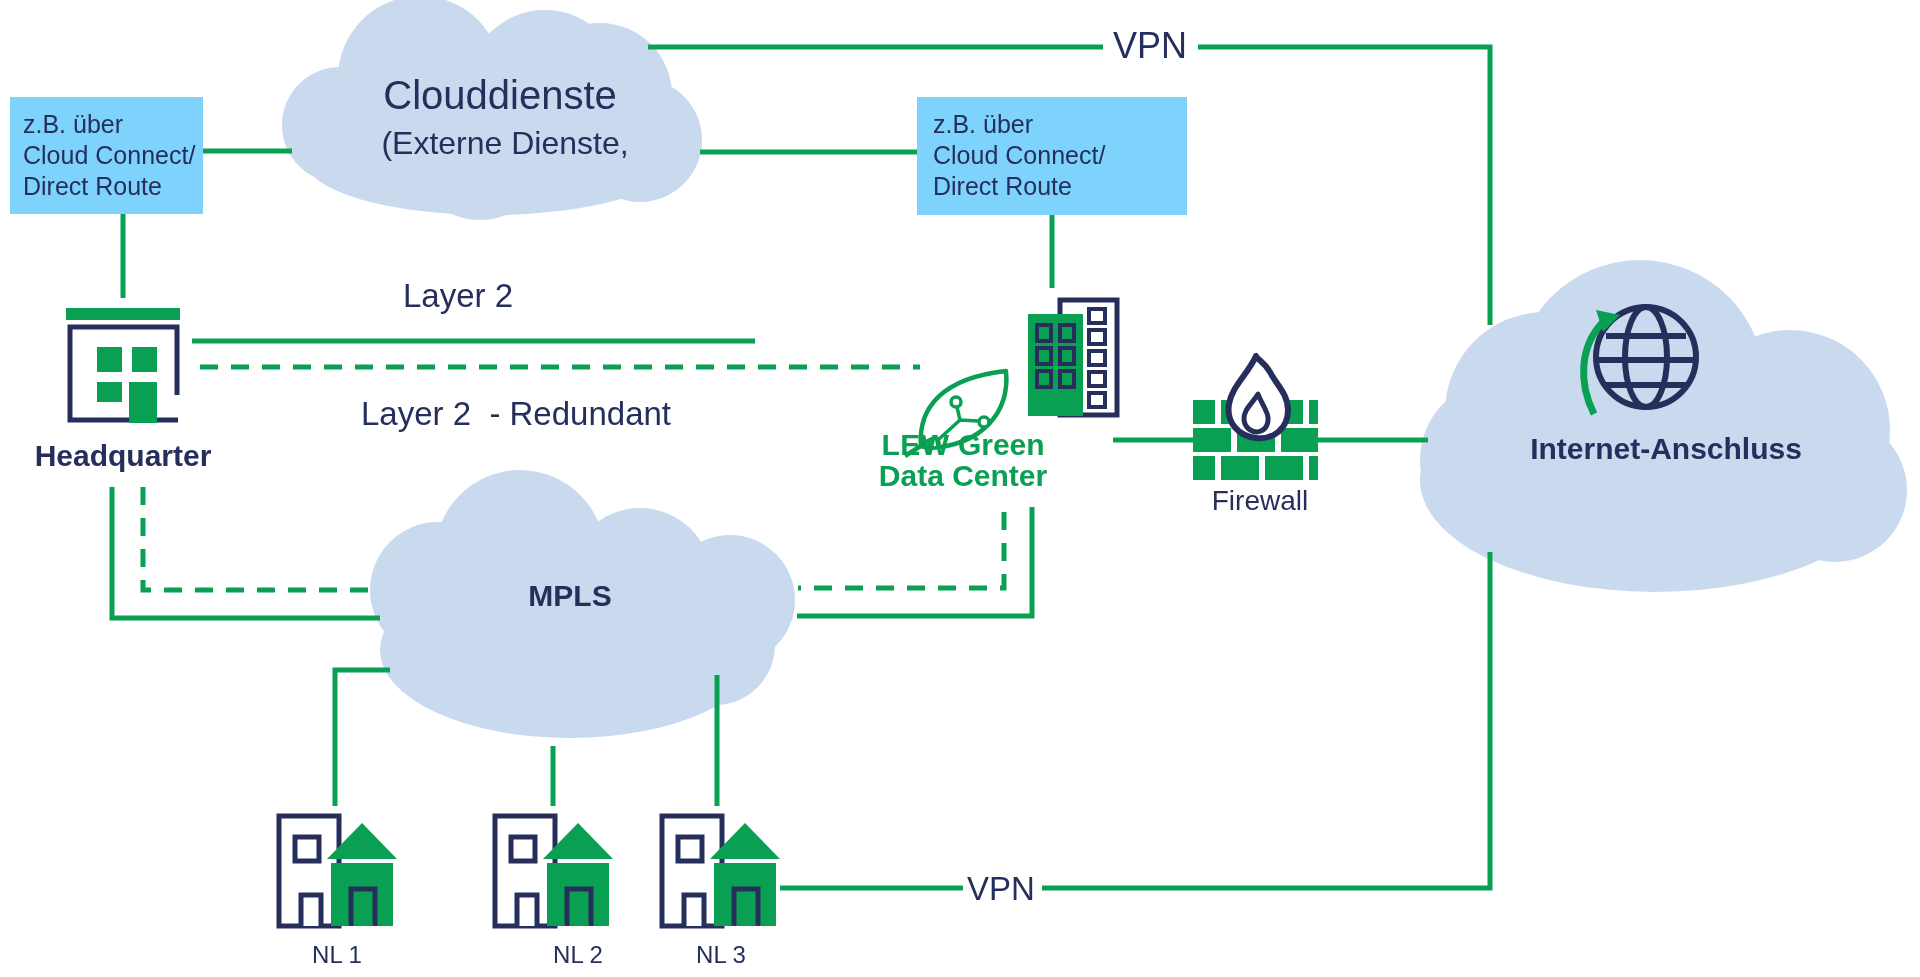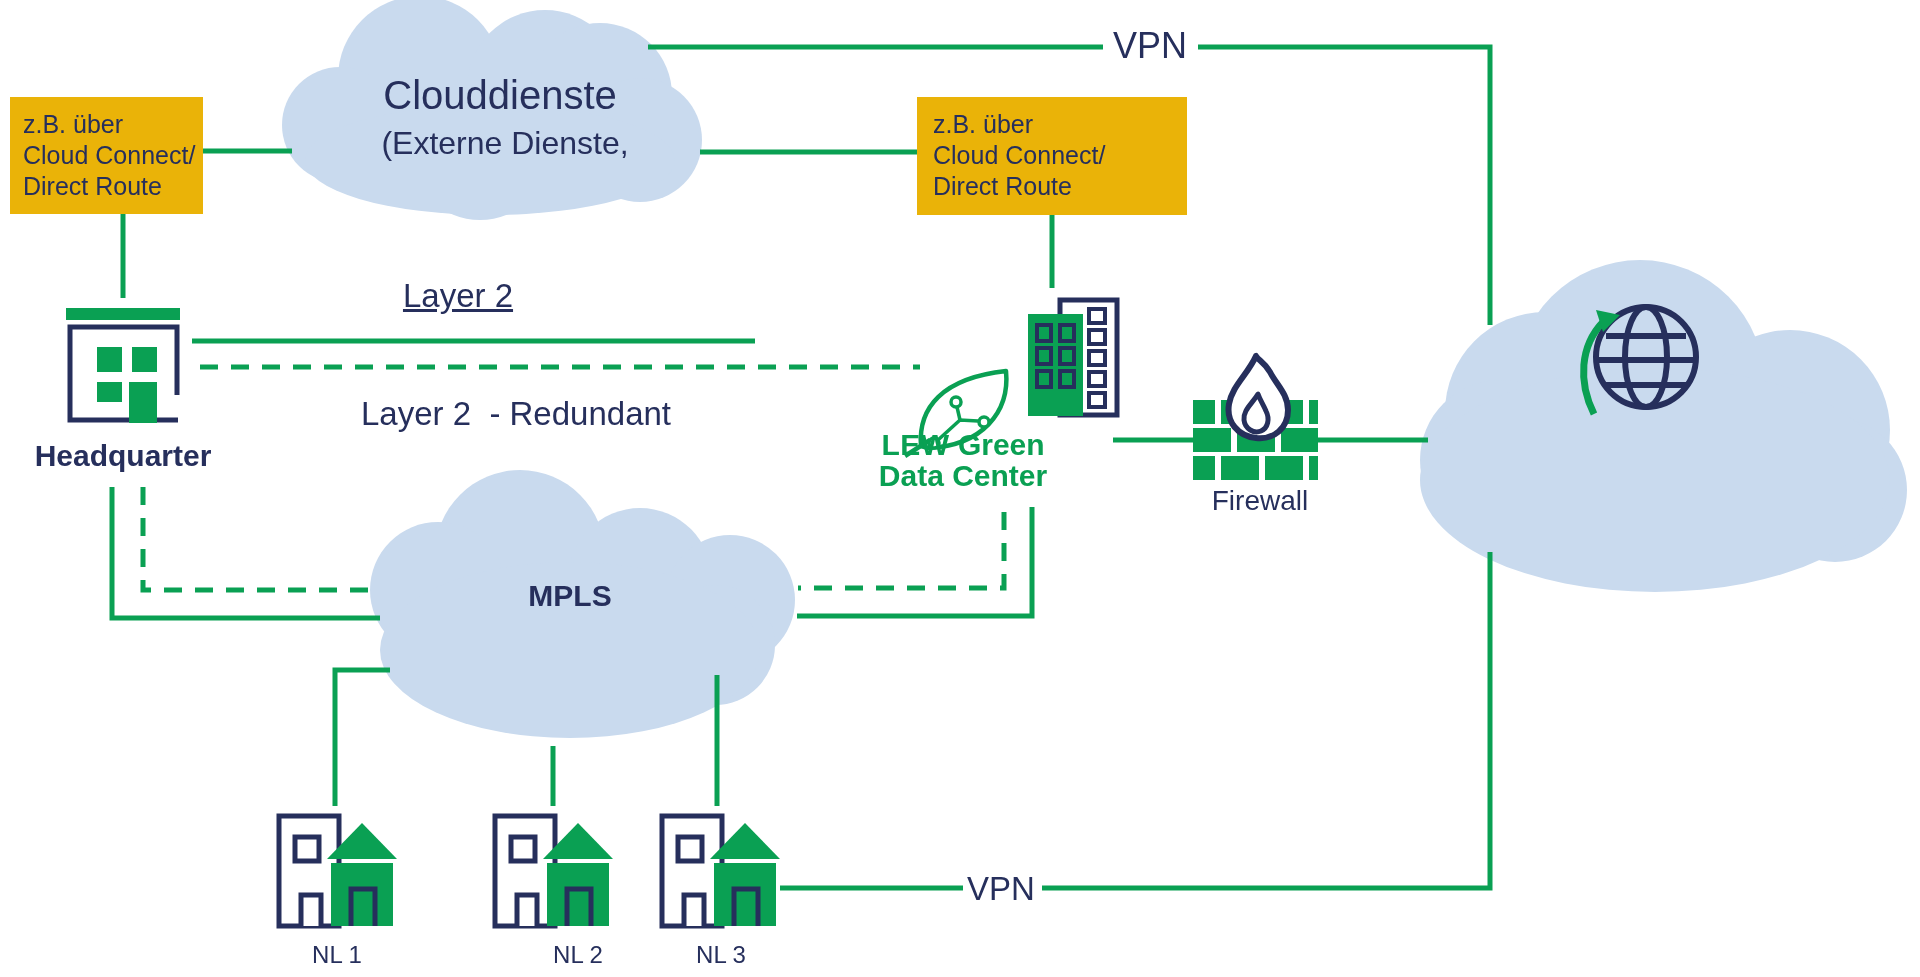--- a/index.html
+++ b/index.html
@@ -11,21 +11,21 @@
   .lbl{position:absolute;z-index:2;transform:translate(-50%,-50%);white-space:pre;color:#262f5c;}
   .lbl.bold{font-weight:700;}
   .cloud-title{font-size:40px;font-weight:400;}
   .cloud-sub{font-size:32px;text-align:right;}
   .t33{font-size:33px;}
   .t36{font-size:36px;}
   .t38{font-size:30px;}
   .t31{font-size:28px;}
   .t30{font-size:24px;}
   .bluebox{
-    position:absolute;z-index:2;background:#eab308;color:#262f5c;
+    position:absolute;z-index:2;background:#7dd3fc;color:#262f5c;
     font-size:25px;line-height:31px;box-sizing:border-box;padding:12px 0 0 13px;
   }
   .bluebox span{display:block;}
   .dc-label{position:absolute;z-index:2;text-align:center;transform:translate(-50%,0);
     color:#0aa053;font-size:30px;font-weight:700;line-height:31px;white-space:nowrap;}
   .dc-label .lew{font-weight:900;letter-spacing:0.5px;}
 </style>
 </head>
 <body>
 
@@ -204,34 +204,35 @@
     <span>z.B. über</span>
     <span>Cloud Connect/</span>
     <span>Direct Route</span>
   </div>
 
   <div class="lbl cloud-title" style="left:500px;top:95px;">Clouddienste</div>
   <div class="lbl cloud-sub" style="left:505px;top:143px;">(Externe Dienste,</div>
 
   <div class="lbl t36" style="left:1150px;top:46px;">VPN</div>
 
-  <div class="lbl t33" style="left:458px;top:296px;text-decoration:underline;">Layer 2</div>
+  <div class="lbl t33" style="left:458px;top:296px;">Layer 2</div>
   <div class="lbl t33" style="left:472px;top:414px;margin-left:44px;">Layer 2  - Redundant</div>
 
   <div class="lbl t38 bold" style="left:123px;top:456px;">Headquarter</div>
 
   <div class="lbl t38 bold" style="left:570px;top:596px;">MPLS</div>
 
   <div class="dc-label" style="left:963px;top:429px;">
     <span class="lew">LEW</span><span> Green</span><br>
     <span>Data Center</span>
   </div>
 
   <div class="lbl t31" style="left:1260px;top:501px;">Firewall</div>
 
+  <div class="lbl t38 bold" style="left:1666px;top:449px;">Internet-Anschluss</div>
 
   <div class="lbl t33" style="left:1001px;top:889px;">VPN</div>
 
   <div class="lbl t30" style="left:337px;top:955px;">NL 1</div>
   <div class="lbl t30" style="left:551px;top:955px;margin-left:27px;">NL 2</div>
   <div class="lbl t30" style="left:721px;top:955px;">NL 3</div>
 
 </div>
 
 </body></html>

